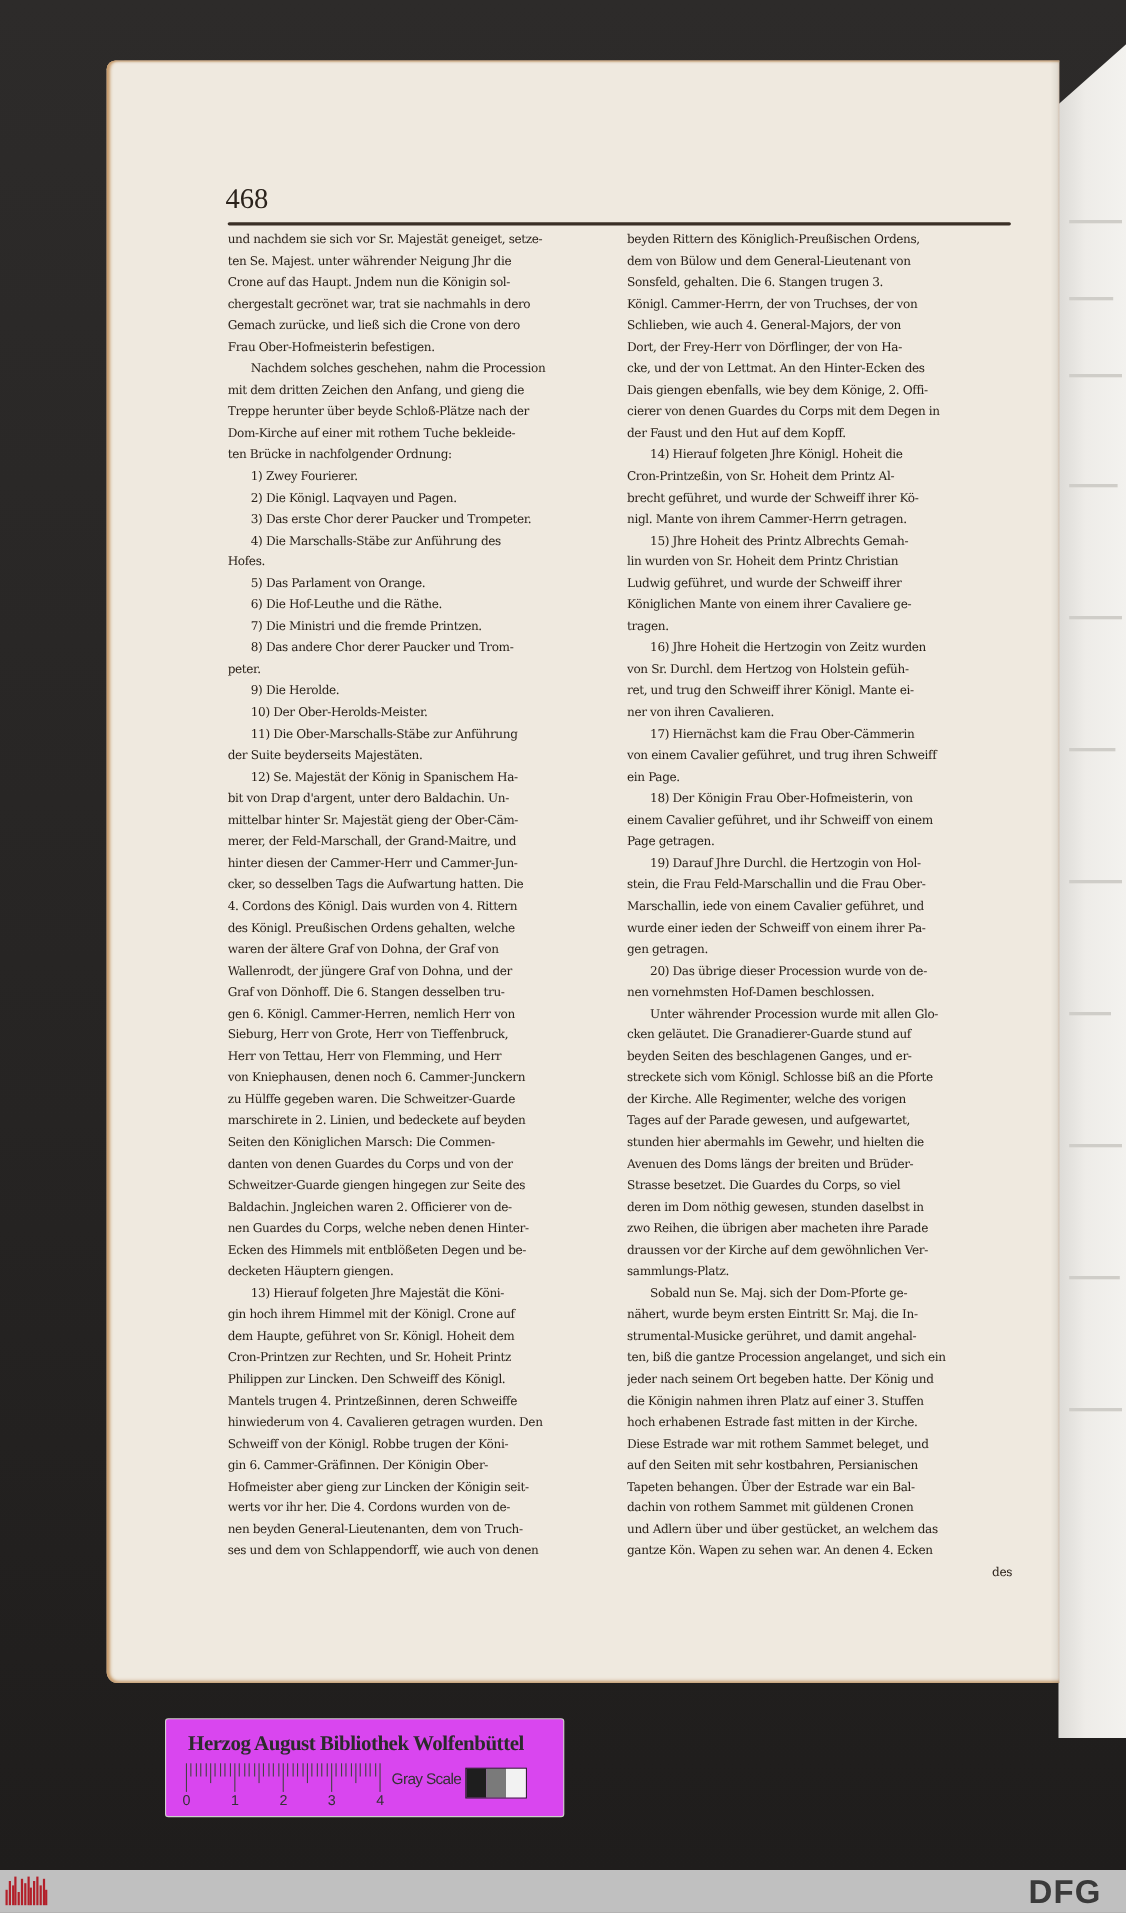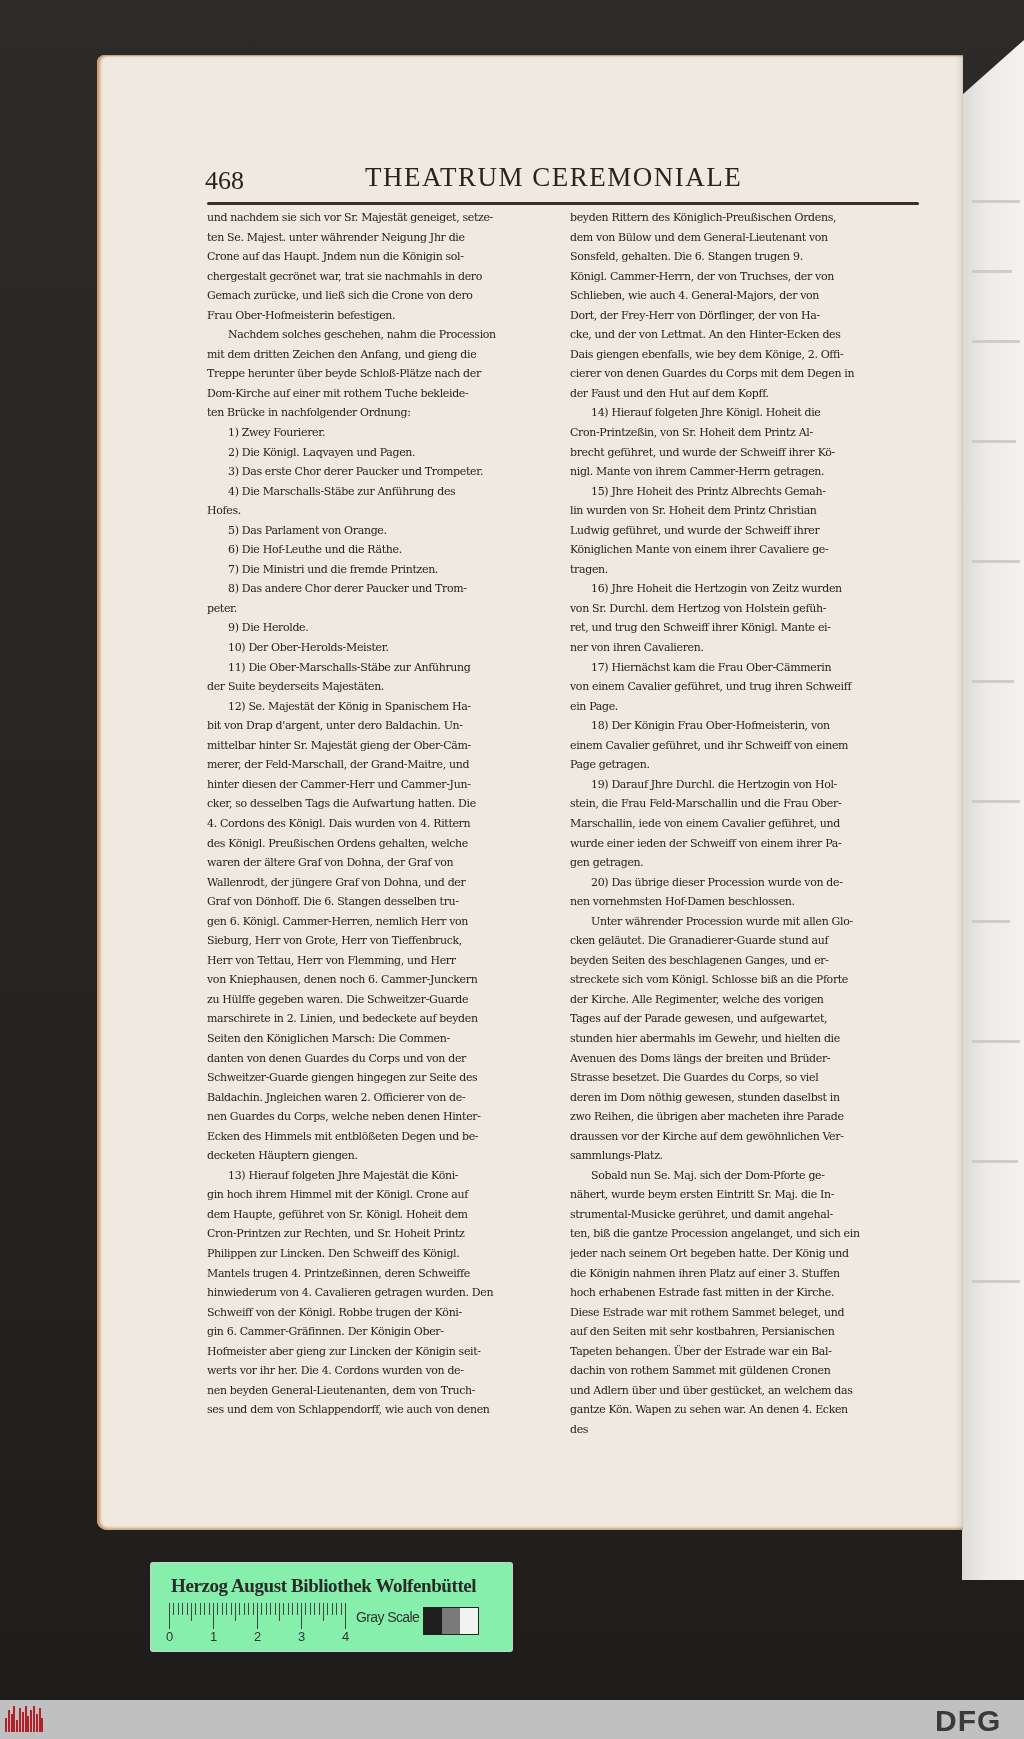--- a/index.html
+++ b/index.html
@@ -47,24 +47,24 @@
   }
   .column {
     position:absolute; top:208px; width:355px;
     font-family:"DejaVu Serif", serif; font-size:11px; line-height:19.55px;
     color:#2a2119; text-align:justify; letter-spacing:-0.35px;
   }
   .col-left { left:207px; }
   .col-right { left:570px; width:350px; }
   .line { display:block; white-space:nowrap; overflow:hidden; }
   .line.indent { padding-left:21px; }
-  .line.right { text-align:left; }
+  .line.right { text-align:right; }
   .hab-label {
     position:absolute; left:151px; top:1563px; width:361px; height:88px;
-    background:#86efac; border-radius:2px;
+    background:#d946ef; border-radius:2px;
     box-shadow:0 0 0 1px #cfcfcb;
   }
   .hab-title {
     position:absolute; left:20px; top:12px; font-family:"Liberation Serif", serif;
     font-weight:bold; font-size:19px; color:#2b2b2b; letter-spacing:-0.4px;
   }
   .ruler {
     position:absolute; left:18px; top:40px; width:180px; height:40px;
   }
   .ruler .tick { position:absolute; top:0; width:1px; background:#444; }
@@ -116,21 +116,20 @@
   <div class="ghost-line" style="top:880px;width:38px"></div>
   <div class="ghost-line" style="top:1000px"></div>
   <div class="ghost-line" style="top:1120px;width:46px"></div>
   <div class="ghost-line" style="top:1240px"></div>
 </div>
 
 <div class="page"></div>
 
 <div class="page-header">
   <span class="page-number">468</span>
-  <span class="running-title">THEATRUM CEREMONIALE</span>
 </div>
 <div class="header-rule"></div>
 
 <div class="column col-left" id="col-left">
     <span class="line">und nachdem sie sich vor Sr. Majestät geneiget, setze-</span>
     <span class="line">ten Se. Majest. unter währender Neigung Jhr die</span>
     <span class="line">Crone auf das Haupt.   Jndem nun die Königin sol-</span>
     <span class="line">chergestalt gecrönet war, trat sie nachmahls in dero</span>
     <span class="line">Gemach zurücke, und ließ sich die Crone von dero</span>
     <span class="line">Frau Ober-Hofmeisterin befestigen.</span>
@@ -187,21 +186,21 @@
     <span class="line">Schweiff von der Königl. Robbe trugen der Köni-</span>
     <span class="line">gin 6. Cammer-Gräfinnen.   Der Königin Ober-</span>
     <span class="line">Hofmeister aber gieng zur Lincken der Königin seit-</span>
     <span class="line">werts vor ihr her.   Die 4. Cordons wurden von de-</span>
     <span class="line">nen beyden General-Lieutenanten, dem von Truch-</span>
     <span class="line">ses und dem von Schlappendorff, wie auch von denen</span>
   </div>
 <div class="column col-right" id="col-right">
     <span class="line">beyden Rittern des Königlich-Preußischen Ordens,</span>
     <span class="line">dem von Bülow und dem General-Lieutenant von</span>
-    <span class="line">Sonsfeld, gehalten.   Die 6. Stangen trugen 9.</span>
+    <span class="line">Sonsfeld, gehalten.   Die 6. Stangen trugen 3.</span>
     <span class="line">Königl. Cammer-Herrn, der von Truchses, der von</span>
     <span class="line">Schlieben, wie auch 4. General-Majors, der von</span>
     <span class="line">Dort, der Frey-Herr von Dörflinger, der von Ha-</span>
     <span class="line">cke, und der von Lettmat.   An den Hinter-Ecken des</span>
     <span class="line">Dais giengen ebenfalls, wie bey dem Könige, 2. Offi-</span>
     <span class="line">cierer von denen Guardes du Corps mit dem Degen in</span>
     <span class="line">der Faust und den Hut auf dem Kopff.</span>
     <span class="line indent">14) Hierauf folgeten Jhre Königl. Hoheit die</span>
     <span class="line">Cron-Printzeßin, von Sr. Hoheit dem Printz Al-</span>
     <span class="line">brecht geführet, und wurde der Schweiff ihrer Kö-</span>

